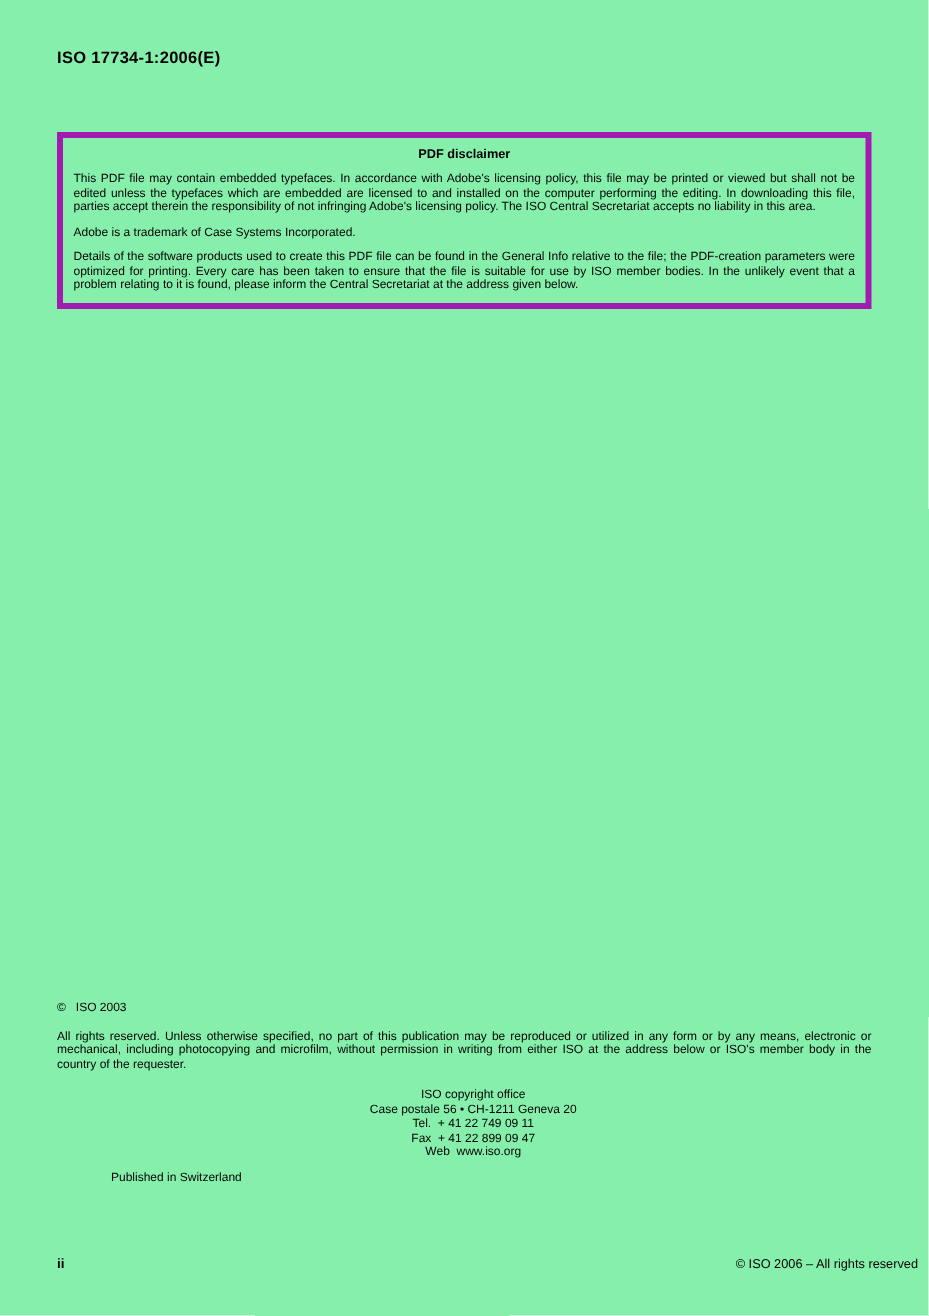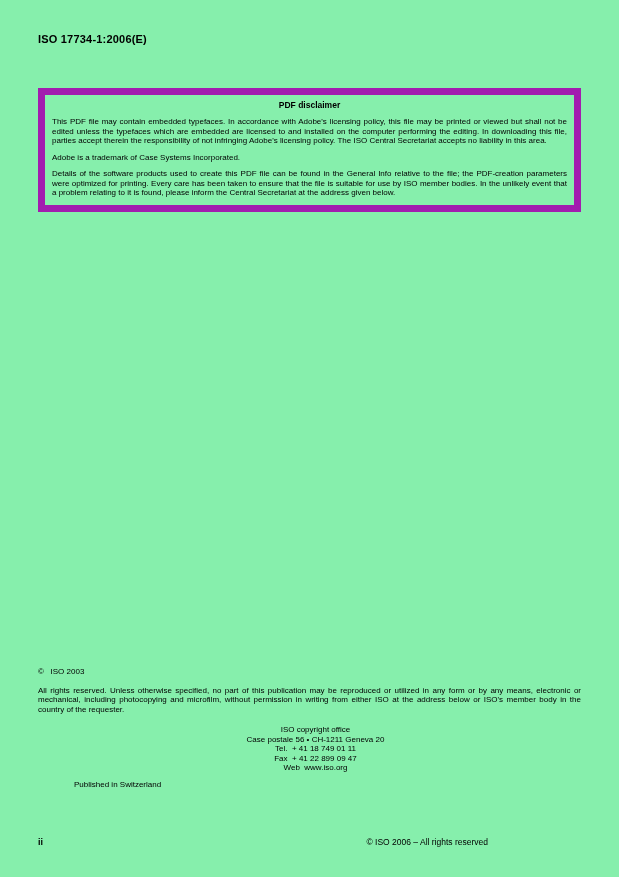--- a/index.html
+++ b/index.html
@@ -23,21 +23,21 @@
     font-size: 11px;
     font-weight: bold;
     letter-spacing: 0.2px;
   }
   .disclaimer-box {
     position: absolute;
     top: 88px;
     left: 38px;
     width: 543px;
     box-sizing: border-box;
-    border: 7px solid #a21caf;
+    border: 4px solid #a21caf;
     padding: 5px 7px 7px 7px;
   }
   .disclaimer-title {
     text-align: center;
     font-weight: bold;
     font-size: 8.5px;
     margin: 0 0 7px 0;
   }
   .disclaimer-box p {
     margin: 0 0 7px 0;
@@ -72,21 +72,21 @@
     text-align: center;
   }
   .published-line {
     margin-top: 7px;
     padding-left: 36px;
   }
   .doc-footer {
     position: absolute;
     top: 837px;
     left: 38px;
-    width: 450px;
+    width: 574px;
     font-size: 8.5px;
     display: flex;
     justify-content: space-between;
     align-items: flex-end;
   }
   .footer-page-num {
     font-weight: bold;
     font-size: 9px;
   }
 </style>
@@ -103,21 +103,21 @@
     <p>Adobe is a trademark of Case Systems Incorporated.</p>
     <p>Details of the software products used to create this PDF file can be found in the General Info relative to the file; the PDF-creation parameters were optimized for printing. Every care has been taken to ensure that the file is suitable for use by ISO member bodies. In the unlikely event that a problem relating to it is found, please inform the Central Secretariat at the address given below.</p>
   </div>
 
   <div class="copyright-section">
     <div class="copyright-line">©   ISO 2003</div>
     <p class="copyright-body">All rights reserved. Unless otherwise specified, no part of this publication may be reproduced or utilized in any form or by any means, electronic or mechanical, including photocopying and microfilm, without permission in writing from either ISO at the address below or ISO's member body in the country of the requester.</p>
     <div class="address-block">
       <div class="address-line">ISO copyright office</div>
       <div class="address-line">Case postale 56 • CH-1211 Geneva 20</div>
-      <div class="address-line">Tel.  + 41 18 749 01 11</div>
+      <div class="address-line">Tel.  + 41 22 749 09 11</div>
       <div class="address-line">Fax  + 41 22 899 09 47</div>
       <div class="address-line">Web  www.iso.org</div>
     </div>
     <div class="published-line">Published in Switzerland</div>
   </div>
 
   <div class="doc-footer">
     <span class="footer-page-num">ii</span>
     <span>© ISO 2006 – All rights reserved</span>
   </div>

